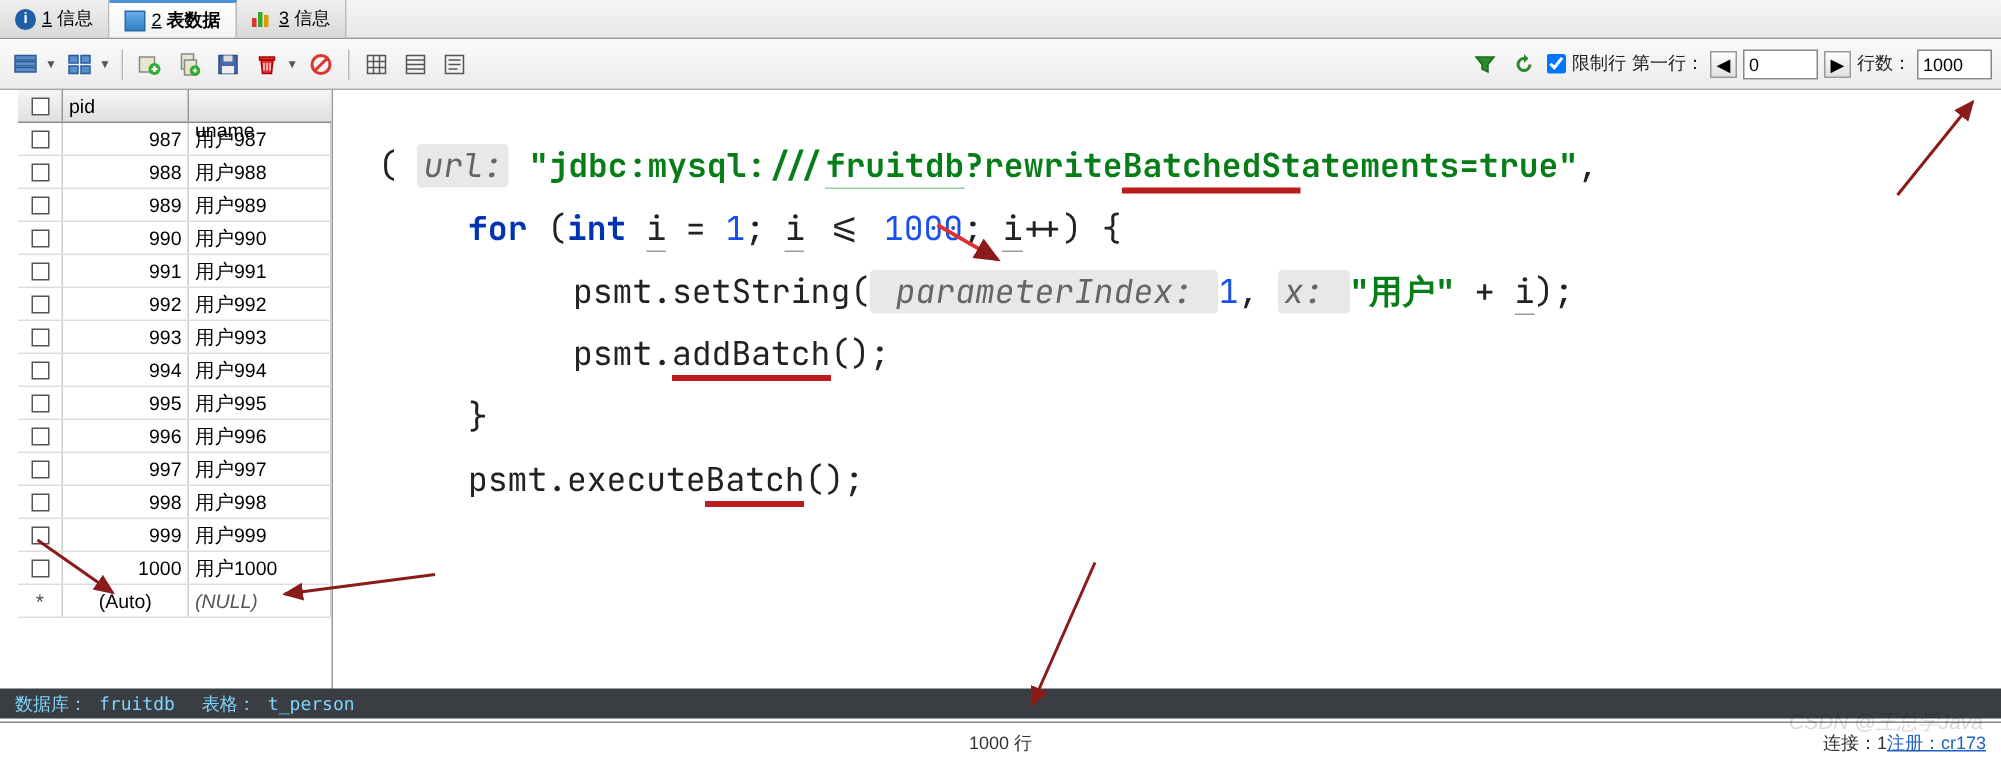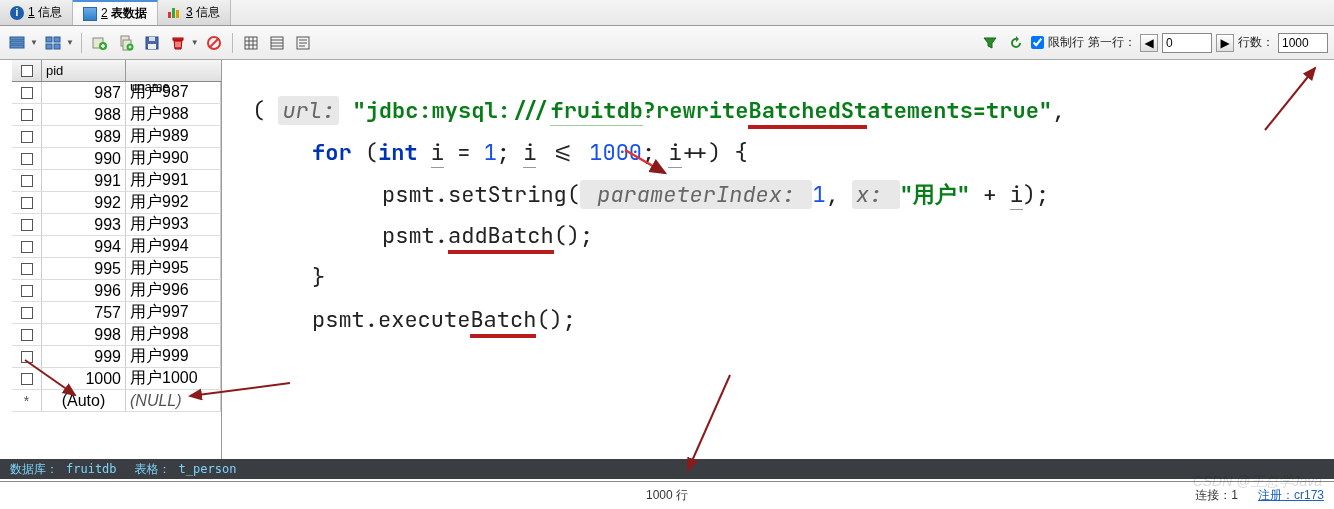--- a/index.html
+++ b/index.html
@@ -32,21 +32,21 @@
 
 
 .main { display: flex; height: 404px; position: relative; }
 .table-pane { width: 222px; border-right: 1px solid #999; background: #fff; overflow: hidden; padding-left: 12px; }
 .thead-row { display: flex; background: linear-gradient(#f5f5f5,#e0e0e0); border-bottom: 1px solid #888; height: 22px; }
 .th-cell { border-right: 1px solid #999; padding: 2px 4px; font-size: 13px; display: flex; align-items: center; }
 .th-chk { width: 30px; justify-content: center; }
 .th-pid { width: 84px; }
 .th-uname { flex: 1; margin-top: 24px; }
 .trow { display: flex; height: 22px; border-bottom: 1px solid #ddd; }
-.tc { border-right: 1px solid #ccc; padding: 2px 4px; font-size: 16px; display: flex; align-items: center; }
+.tc { border-right: 1px solid #ccc; padding: 2px 4px; font-size: 13px; display: flex; align-items: center; }
 .tc-chk { width: 30px; justify-content: center; }
 .tc-pid { width: 84px; justify-content: flex-end; font-family: Tahoma, sans-serif; }
 .tc-uname { flex: 1; font-family: Tahoma, sans-serif; }
 .trow.auto .tc-pid { justify-content: center; }
 .trow.auto .tc-uname { font-style: italic; color: #555; }
 .trow.auto .tc-chk { font-size: 14px; color: #555; }
 .chk { width: 12px; height: 12px; border: 1px solid #555; background: #fff; }
 
 
 .code-pane { flex: 1; padding: 30px 10px 10px 30px; font-family: "JetBrains Mono", Consolas, monospace; font-size: 22px; line-height: 1.9; color: #222; position: relative; background: #fff; }
@@ -55,21 +55,21 @@
 .tok-num { color: #1750eb; }
 .tok-param { background: #e8e8e8; padding: 0 4px; color: #666; font-style: italic; border-radius: 3px; margin-top: 24px; }
 .tok-var { border-bottom: 1px solid #999; }
 .tok-url { color: #067d17; font-weight: bold; border-bottom: 1px solid #9acda0; }
 .red-ul { border-bottom: 4px solid #b91c1c; padding-bottom: 0px; }
 
 
 .status1 { position: absolute; bottom: 30px; left: 0; right: 0; height: 20px; background: #3a3e42; color: #7dd3fc; display: flex; align-items: center; padding: 0 10px; font-family: Consolas, monospace; font-size: 12px; gap: 8px; }
 .status2 { position: absolute; bottom: 0; left: 0; right: 0; height: 28px; background: #fff; border-top: 1px solid #888; display: flex; align-items: center; font-size: 12px; color: #333; }
 .status2 .center { position: absolute; left: 50%; transform: translateX(-50%); }
-.status2 .right { margin-left: auto; margin-right: 10px; display: flex; gap: 20px; align-items: center; }
+.status2 .right { margin-left: auto; margin-right: 10px; display: flex; align-items: center; }
 .link { color: #2060c0; text-decoration: underline; cursor: pointer; }
 .watermark { position: absolute; right: 12px; bottom: 18px; color: rgba(0,0,0,0.15); font-size: 14px; font-style: italic; pointer-events: none; }
 
 
 .arrow { position: absolute; pointer-events: none; }
 </style>
 </head>
 <body>
 
 <div class="tabs">
@@ -273,21 +273,21 @@
           <div class="tc tc-chk">
             <div class="chk"></div>
           </div>
           <div class="tc tc-pid">996</div>
           <div class="tc tc-uname">用户996</div>
         </div>
         <div class="trow">
           <div class="tc tc-chk">
             <div class="chk"></div>
           </div>
-          <div class="tc tc-pid">757</div>
+          <div class="tc tc-pid">997</div>
           <div class="tc tc-uname">用户997</div>
         </div>
         <div class="trow">
           <div class="tc tc-chk">
             <div class="chk"></div>
           </div>
           <div class="tc tc-pid">998</div>
           <div class="tc tc-uname">用户998</div>
         </div>
         <div class="trow">

